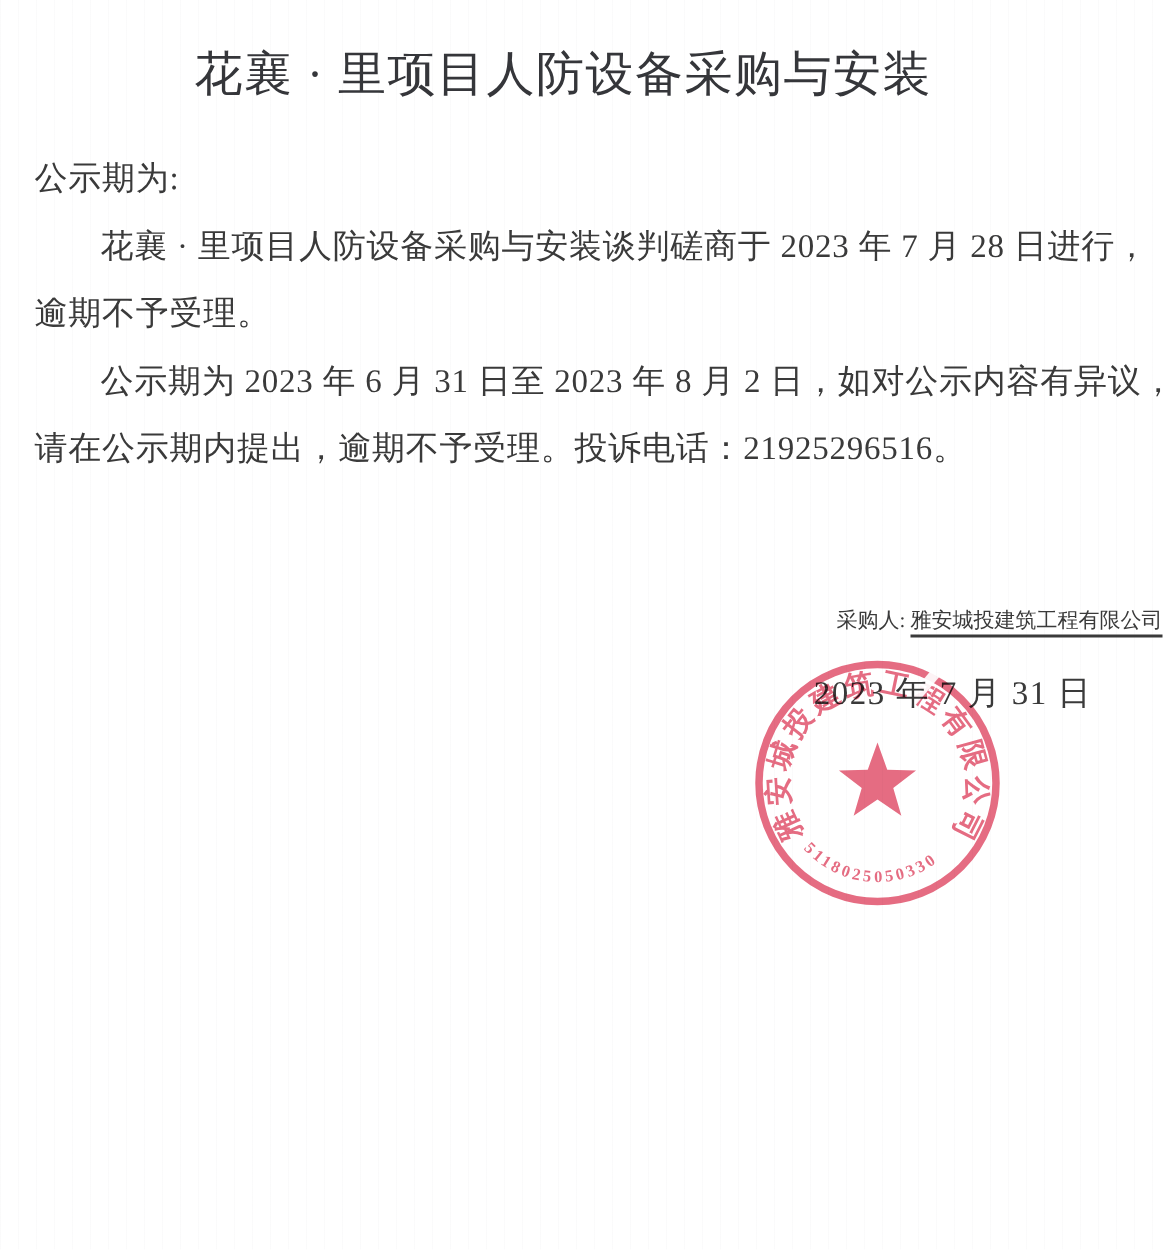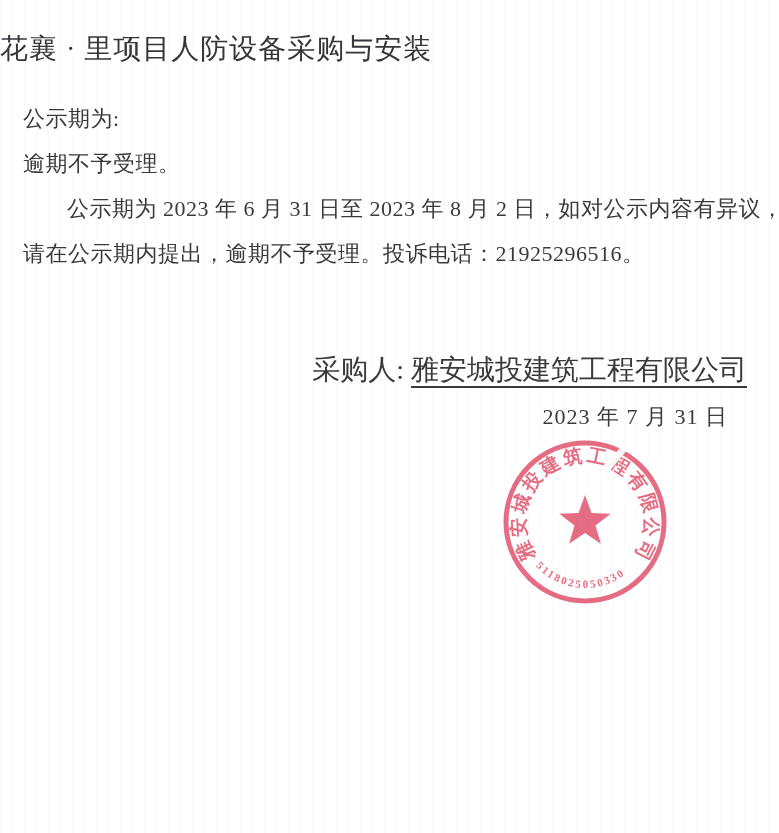--- a/index.html
+++ b/index.html
@@ -12,38 +12,39 @@
     background-image: repeating-linear-gradient(90deg,
       rgba(150,150,160,0.045) 0px, rgba(150,150,160,0.045) 1px,
       transparent 1px, transparent 12px);
     font-family: "Liberation Serif", serif;
     color: #3a3a3a;
     overflow: hidden;
   }
   .title {
     padding-top: 26px;
     padding-right: 28px;
-    font-size: 28px;
+    text-align: center;
+    font-size: 32px;
     line-height: 46px;
     letter-spacing: 1px;
     color: #35363a;
   }
   .doc-body {
     margin: 24px 22px 0 23px;
     font-size: 22px;
     line-height: 45px;
     letter-spacing: 0.5px;
   }
   .doc-line { white-space: pre; }
   .doc-line.indent { text-indent: 44px; }
   .signature-row {
     margin-top: 71px;
     text-align: right;
-    padding-right: 32px;
-    font-size: 28px;
+    padding-right: 4px;
+    font-size: 14px;
     line-height: 45px;
     white-space: pre;
   }
   .company-underline {
     border-bottom: 2px solid #3a3a3a;
     padding-bottom: 1px;
   }
   .date-row {
     margin-top: 2px;
     text-align: right;
@@ -71,20 +72,21 @@
 <body>
 
 <div class="page">
 
   <div class="title">
     <div>花襄 · 里项目人防设备采购与安装</div>
   </div>
 
   <div class="doc-body">
     <div class="doc-line">公示期为:</div>
+    <div class="doc-line indent">花襄 · 里项目人防设备采购与安装谈判磋商于 2023 年 7 月 28 日进行，</div>
     <div class="doc-line">逾期不予受理。</div>
     <div class="doc-line indent">公示期为 2023 年 6 月 31 日至 2023 年 8 月 2 日，如对公示内容有异议，</div>
     <div class="doc-line">请在公示期内提出，逾期不予受理。投诉电话：21925296516。</div>
   </div>
 
   <div class="signature-row"><span>采购人: </span><span class="company-underline">雅安城投建筑工程有限公司</span></div>
 
   <div class="date-row">2023 年 7 月 31 日</div>
 
   <svg class="stamp" viewBox="-100 -100 200 200" xmlns="http://www.w3.org/2000/svg">

